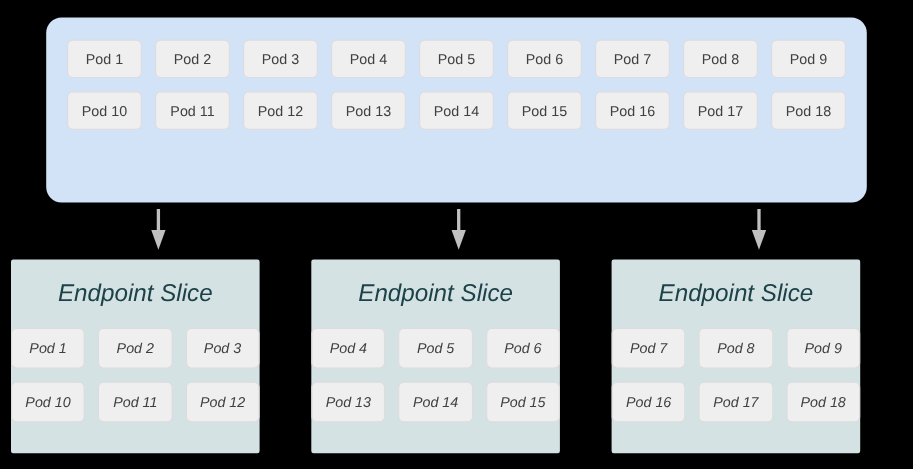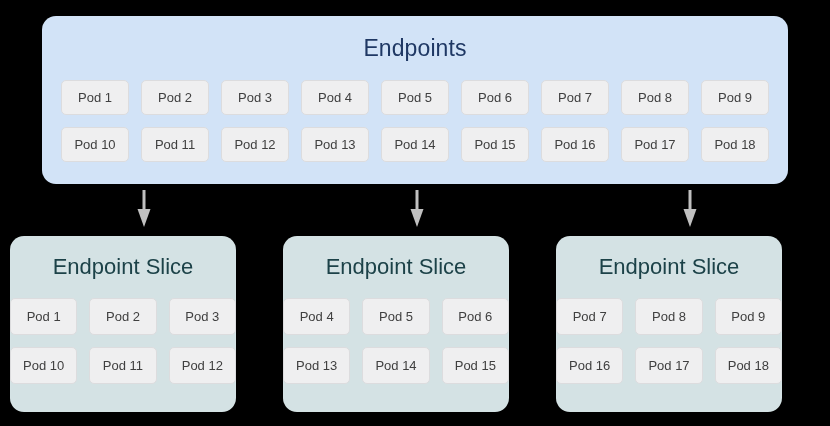--- a/index.html
+++ b/index.html
@@ -71,22 +71,23 @@
   #arrow-1 { left: 407px; }
   #arrow-2 { left: 680px; }
 
   
   .slice-panel {
     position: absolute;
     top: 236px;
     width: 226px;
     height: 176px;
     background: #d4e2e4;
-    border-radius: 14px;
+    border-radius: 2px;
     box-sizing: border-box;
+    font-style: italic;
   }
   #slice-panel-0 { left: 10px; }
   #slice-panel-1 { left: 283px; }
   #slice-panel-2 { left: 556px; }
 
   .slice-title {
     text-align: center;
     color: #1c4248;
     font-size: 22px;
     line-height: 22px;
@@ -102,21 +103,20 @@
   .slice-row-1 { margin-top: 12px; }
   .slice-row .pod-chip {
     width: 72px;
     height: 37px;
   }
 </style>
 </head>
 <body>
 
 <div id="endpoints-panel">
-  <div id="endpoints-title">Endpoints</div>
 
   <div class="endpoints-row" id="endpoints-row-0">
     <div class="pod-chip">Pod 1</div>
     <div class="pod-chip">Pod 2</div>
     <div class="pod-chip">Pod 3</div>
     <div class="pod-chip">Pod 4</div>
     <div class="pod-chip">Pod 5</div>
     <div class="pod-chip">Pod 6</div>
     <div class="pod-chip">Pod 7</div>
     <div class="pod-chip">Pod 8</div>

